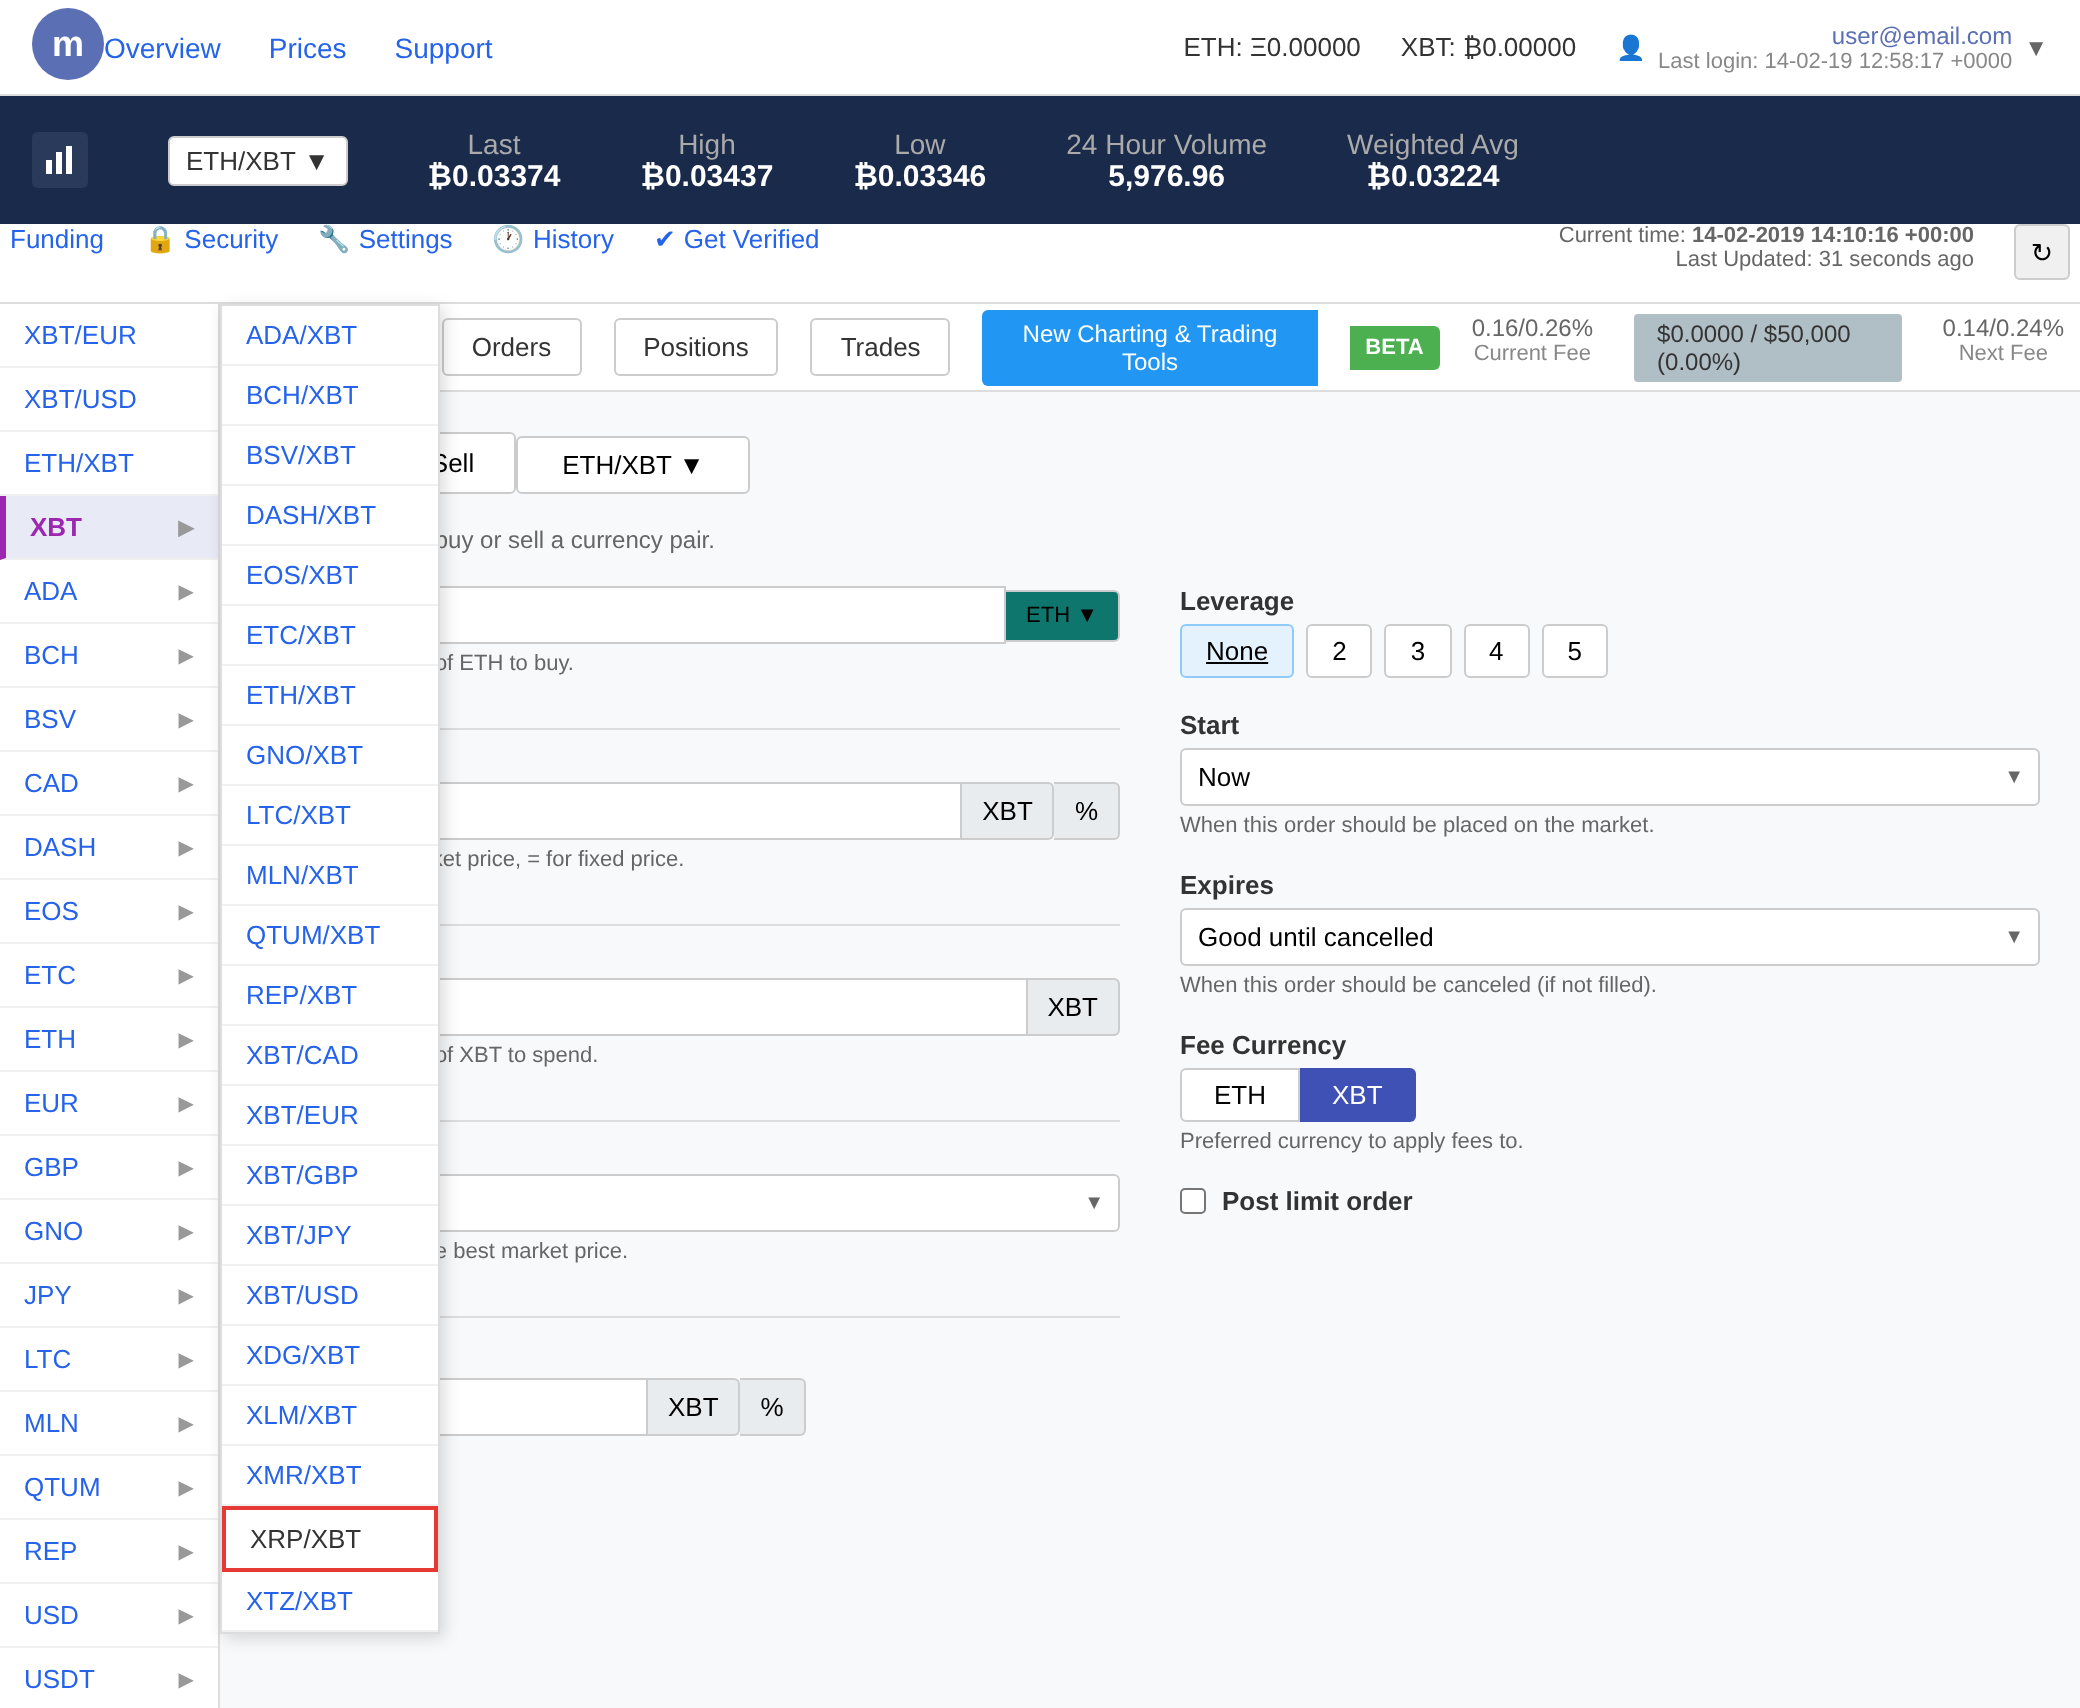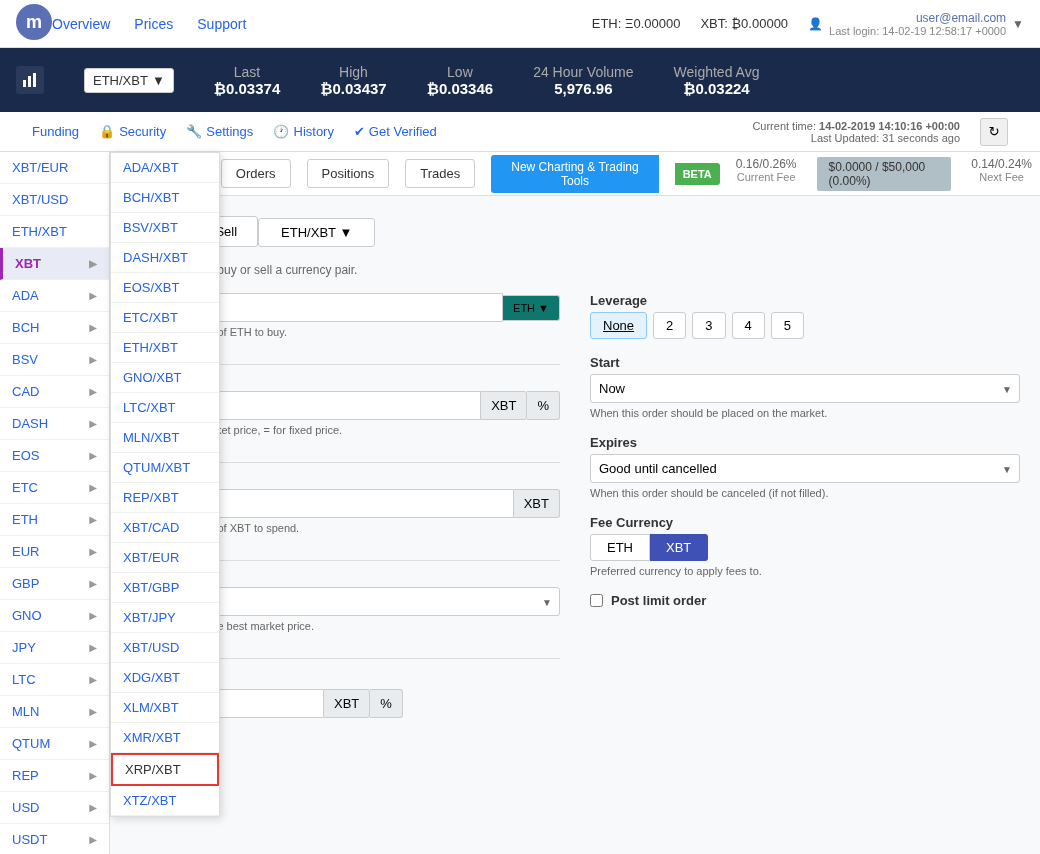--- a/index.html
+++ b/index.html
@@ -87,22 +87,22 @@
     .market-stat-value {
       font-size: 15px;
       font-weight: bold;
     }
 
     
     .sub-nav {
       background: #fff;
       border-bottom: 1px solid #ddd;
       display: flex;
-      align-items: center;
-      padding: 0 32px;
+      align-items: flex-start;
+      padding: 0 5px;
       height: 40px;
       gap: 20px;
     }
     .sub-nav-link {
       color: #2563eb;
       font-size: 13px;
       cursor: pointer;
       display: flex;
       align-items: center;
       gap: 4px;

